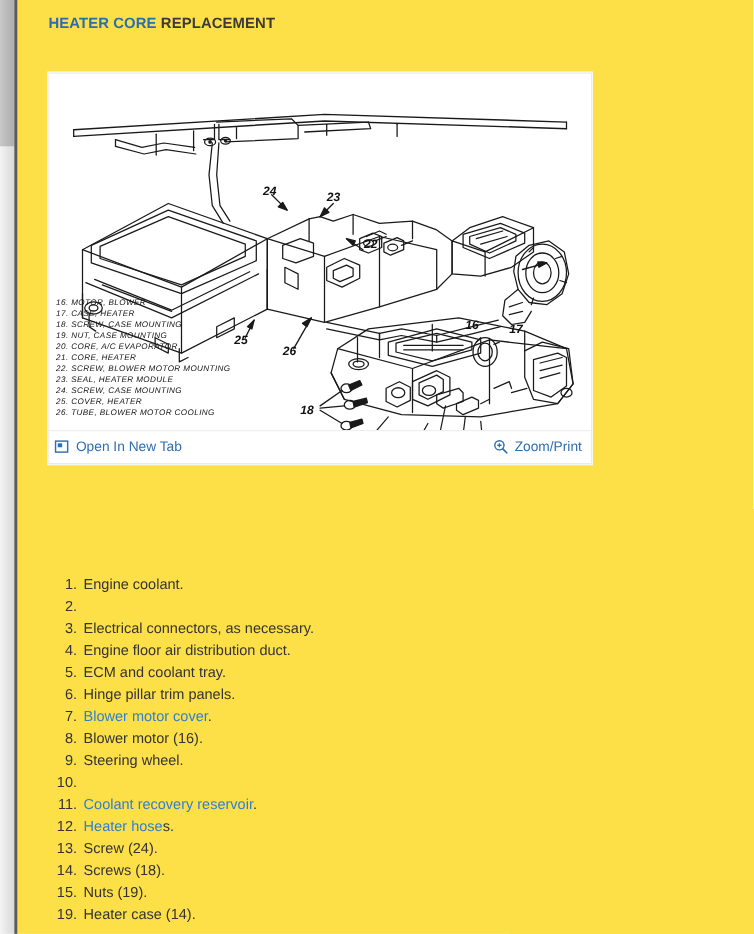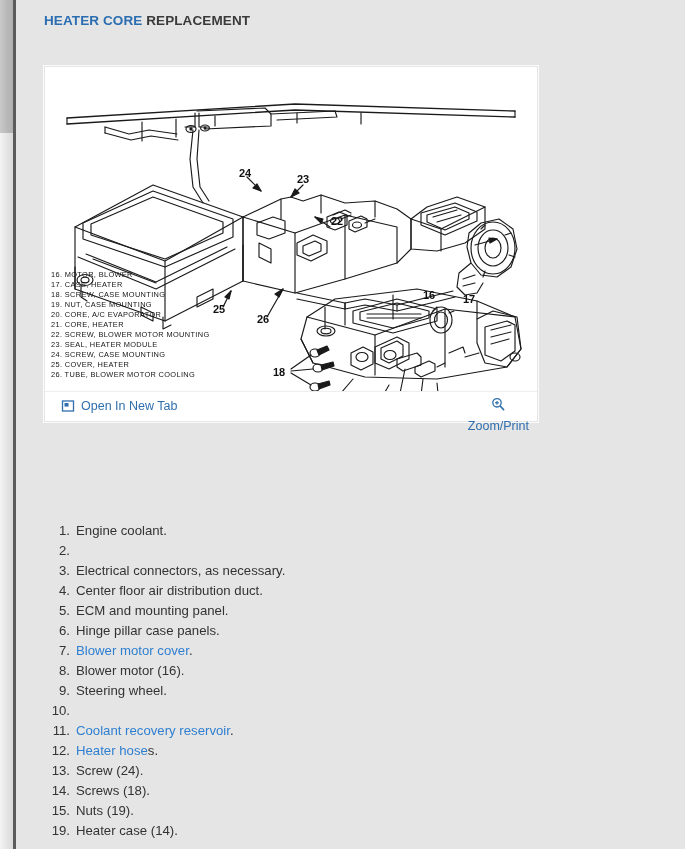--- a/index.html
+++ b/index.html
@@ -36,21 +36,21 @@
     left: 13px; top: 0;
     width: 3px; height: 849px;
     background: #5b5b5b;
   }
 
   
   #page {
     position: absolute;
     left: 16px; top: 0;
     width: 669px; height: 849px;
-    background: #e5e5e5;
+    background: #fde047;
   }
 
   #page-title {
     position: absolute;
     left: 28px;
     top: 13px;
     font-size: 13.5px;
     font-weight: bold;
     letter-spacing: .1px;
     white-space: nowrap;
@@ -69,20 +69,21 @@
     border: 1px solid #e6e6e6;
     box-shadow: 0 0 0 1px #fbfbfb;
   }
   #figure-image-wrap {
     position: absolute;
     left: 0; top: 0;
     width: 492px;
     height: 324px;
     overflow: hidden;
     background: #ffffff;
+    font-style: italic;
   }
   #figure-svg { display: block; }
 
   #figure-code {
     position: absolute;
     right: 8px;
     bottom: 4px;
     font-family: "Liberation Sans", sans-serif;
     font-size: 8.5px;
     font-weight: bold;
@@ -104,22 +105,22 @@
     top: 5px;
     display: flex;
     align-items: center;
     gap: 6px;
     color: #2f6fae;
     font-size: 12.5px;
     cursor: pointer;
     text-decoration: none;
     line-height: 18px;
   }
-  #open-new-tab-button { left: 16px; text-align: center; }
-  #zoom-print-button { right: 8px; flex-direction: column; }
+  #open-new-tab-button { left: 4px; text-align: center; }
+  #zoom-print-button { right: 8px; }
   .tool-ico { display: inline-block; width: 14px; height: 14px; flex: 0 0 14px; }
 
   
   #procedure-heading {
     position: absolute;
     left: 28px;
     top: 482px;
     font-size: 12.5px;
     font-weight: bold;
     color: #2d2d2d;
@@ -408,29 +409,29 @@
       </div>
       <div class="step">
         <span class="step-num">2.</span>
       </div>
       <div class="step">
         <span class="step-num">3.</span>
         <span class="step-text">Electrical connectors, as necessary.</span>
       </div>
       <div class="step">
         <span class="step-num">4.</span>
-        <span class="step-text">Center floor air distribution duct.</span>
+        <span class="step-text">Engine floor air distribution duct.</span>
       </div>
       <div class="step">
         <span class="step-num">5.</span>
-        <span class="step-text">ECM and mounting panel.</span>
+        <span class="step-text">ECM and coolant tray.</span>
       </div>
       <div class="step">
         <span class="step-num">6.</span>
-        <span class="step-text">Hinge pillar case panels.</span>
+        <span class="step-text">Hinge pillar trim panels.</span>
       </div>
       <div class="step">
         <span class="step-num">7.</span>
         <span class="step-text"><span class="lnk">Blower motor cover</span><span>.</span></span>
       </div>
       <div class="step">
         <span class="step-num">8.</span>
         <span class="step-text">Blower motor (16).</span>
       </div>
       <div class="step">

